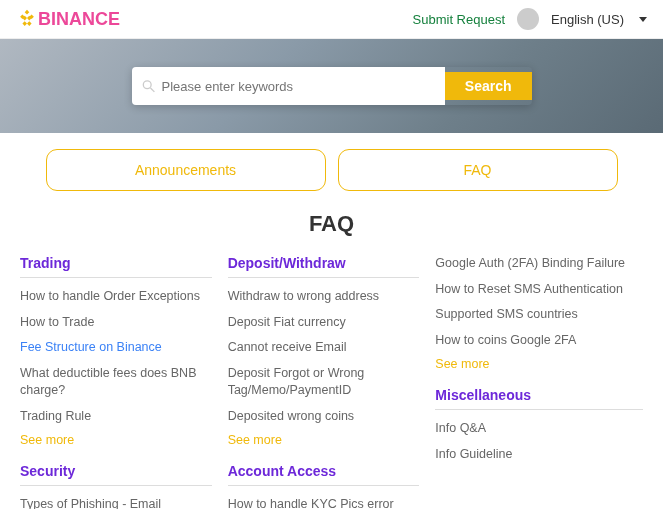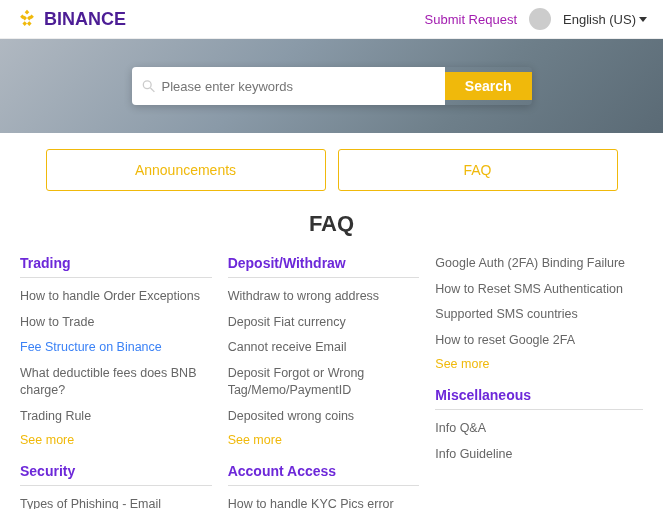--- a/index.html
+++ b/index.html
@@ -10,52 +10,51 @@
       display: flex;
       align-items: center;
       justify-content: space-between;
       padding: 8px 16px;
       border-bottom: 1px solid #eee;
       background: #fff;
     }
     .logo {
       display: flex;
       align-items: center;
-      gap: 6px;
       font-weight: bold;
       font-size: 18px;
-      color: #4c1d95;
+      color: #ec4899;
     }
     .logo-icon {
       width: 22px;
       height: 22px;
     }
     .header-right {
       display: flex;
       align-items: center;
       gap: 12px;
       font-size: 13px;
       color: #333;
     }
     .submit-request {
-      color: #a21caf;
+      color: #15803d;
       text-decoration: none;
       cursor: pointer;
     }
     .avatar-circle {
       width: 22px;
       height: 22px;
       border-radius: 50%;
       background: #ccc;
       display: inline-block;
     }
     .language-selector {
       display: flex;
       align-items: center;
-      gap: 3px;
+      gap: 15px;
       cursor: pointer;
       font-size: 13px;
     }
     .chevron-down {
       display: inline-block;
       width: 0;
       height: 0;
       border-left: 4px solid transparent;
       border-right: 4px solid transparent;
       border-top: 5px solid #333;
@@ -118,21 +117,21 @@
       padding: 16px 20px;
       gap: 12px;
       justify-content: center;
     }
     .tab {
       flex: 1;
       max-width: 280px;
       text-align: center;
       padding: 12px 0;
       border: 1px solid #F0B90B;
-      border-radius: 3px;
+      border-radius: 11px;
       font-size: 14px;
       cursor: pointer;
       color: #F0B90B;
       background: #fff;
     }
 
     
     .faq-title {
       text-align: center;
       font-size: 22px;
@@ -270,21 +269,21 @@
       <a class="faq-link">How to handle KYC Pics error</a>
 
     </div>
   </div>
 
   <div class="faq-column">
     <div class="section-group">
       <a class="faq-link">Google Auth (2FA) Binding Failure</a>
       <a class="faq-link">How to Reset SMS Authentication</a>
       <a class="faq-link">Supported SMS countries</a>
-      <a class="faq-link">How to reset Google 2FA</a>
+      <a class="faq-link">How to coins Google 2FA</a>
       <a class="see-more">See more</a>
     </div>
     <div class="section-group">
       <div class="section-title">Miscellaneous</div>
       <a class="faq-link">Info Q&amp;A</a>
       <a class="faq-link">Info Guideline</a>
 
     </div>
   </div>
 

